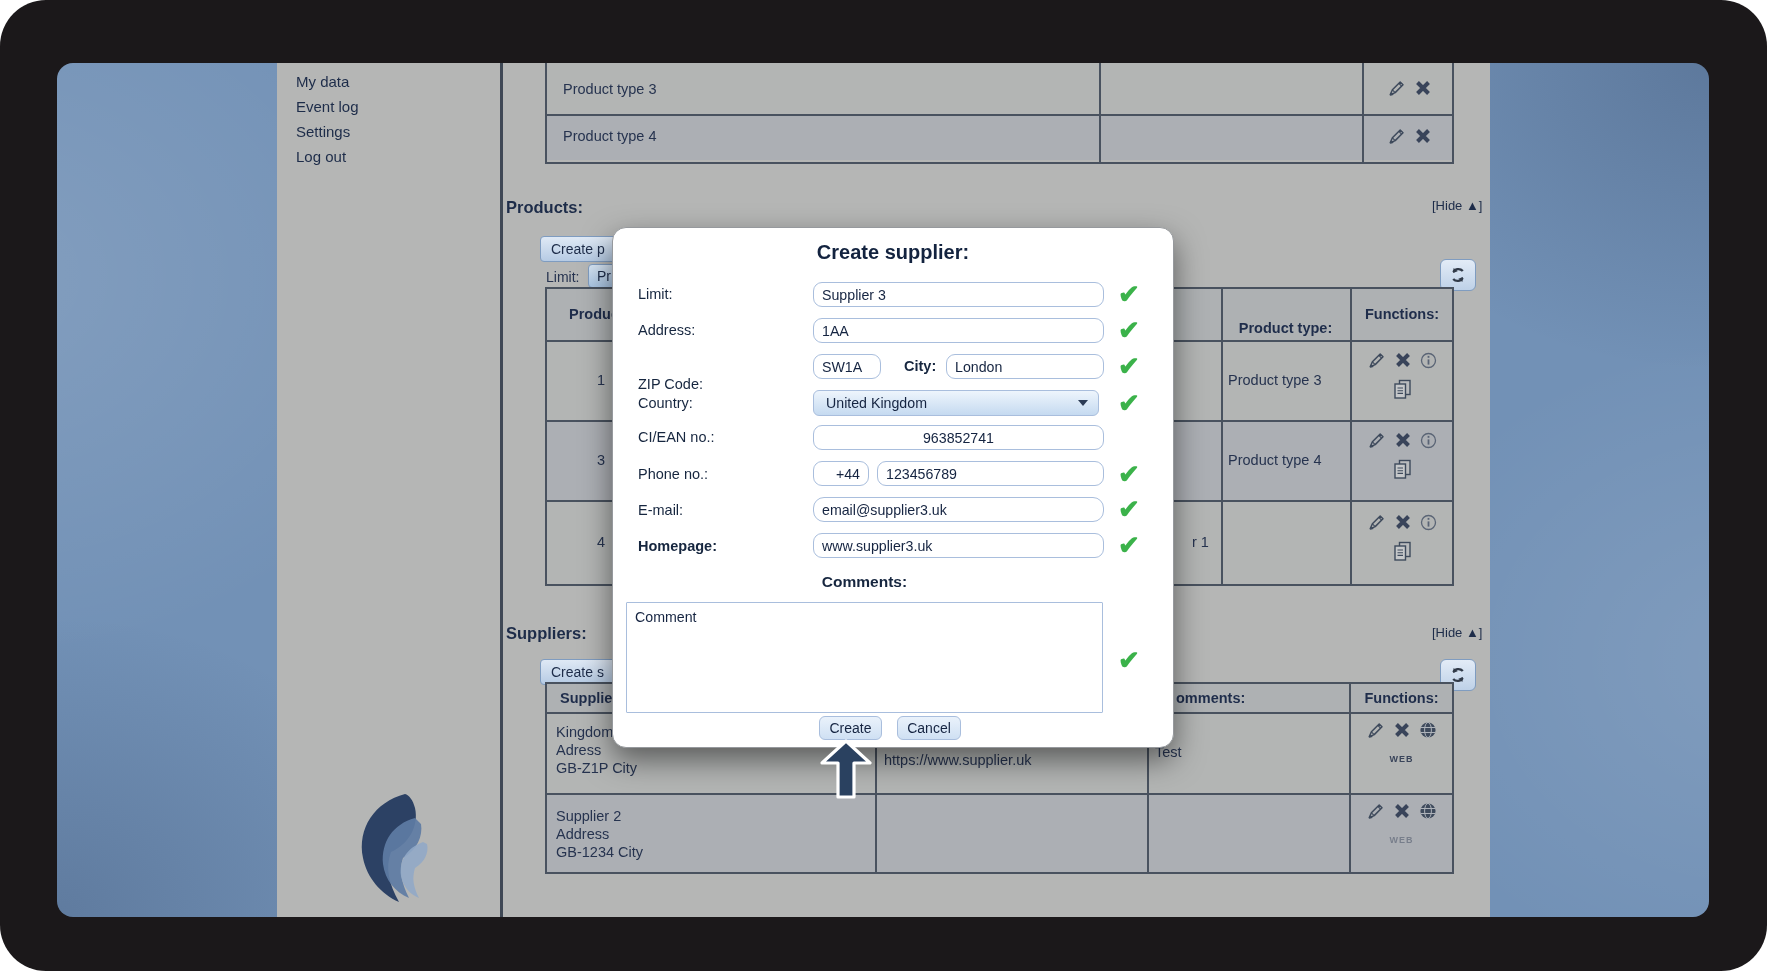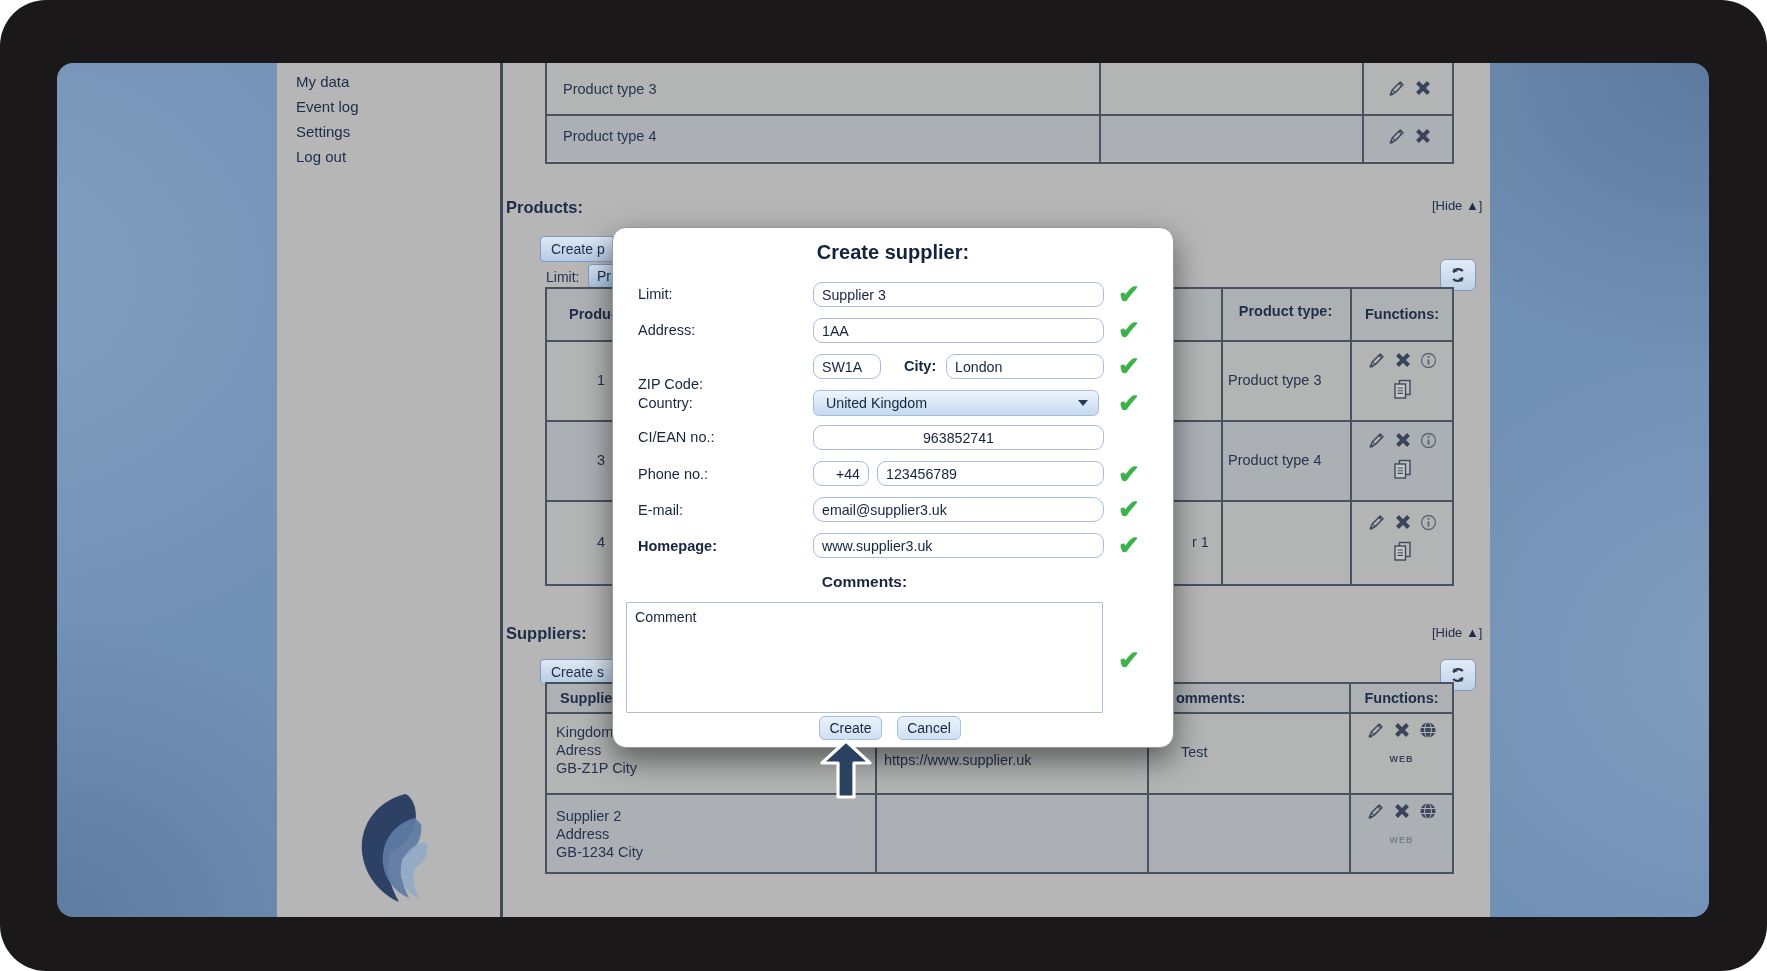--- a/index.html
+++ b/index.html
@@ -127,21 +127,21 @@
       <div class="row rowA" style="top:51px;height:80px;"></div>
       <div class="row rowB" style="top:131px;height:80px;"></div>
       <div class="row rowA" style="top:211px;height:84px;"></div>
       <div class="hline" style="top:51px;"></div>
       <div class="hline" style="top:131px;"></div>
       <div class="hline" style="top:211px;"></div>
       <div class="vline" style="left:66px;"></div>
       <div class="vline" style="left:674px;"></div>
       <div class="vline" style="left:803px;"></div>
       <div class="cellb" style="left:22px;top:17px;">Produc</div>
-      <div class="cellb" style="left:674px;width:129px;text-align:center;top:14px;">Product type:</div>
+      <div class="cellb" style="left:674px;width:129px;text-align:center;top:31px;">Product type:</div>
       <div class="cellb" style="left:803px;width:104px;text-align:center;top:17px;">Functions:</div>
 
       <div class="cells" style="left:0;width:58px;text-align:right;top:83px;">1</div>
       <div class="cells" style="left:0;width:58px;text-align:right;top:163px;">3</div>
       <div class="cells" style="left:0;width:58px;text-align:right;top:245px;">4</div>
 
       <div class="cells" style="left:681px;top:83px;">Product type 3</div>
       <div class="cells" style="left:681px;top:163px;">Product type 4</div>
       <div class="cells" style="left:645px;top:245px;">r 1</div>
 
@@ -235,21 +235,21 @@
       <div class="vline" style="left:600px;"></div>
       <div class="vline" style="left:802px;"></div>
       <div class="cellb" style="left:13px;top:6px;">Supplie</div>
       <div class="cellb" style="left:629px;top:6px;">omments:</div>
       <div class="cellb" style="left:802px;width:105px;text-align:center;top:6px;">Functions:</div>
 
       <div class="cells" style="left:9px;top:40px;">Kingdom</div>
       <div class="cells" style="left:9px;top:58px;">Adress</div>
       <div class="cells" style="left:9px;top:76px;">GB-Z1P City</div>
       <div class="cells" style="left:337px;top:68px;">https://www.supplier.uk</div>
-      <div class="cells" style="left:634px;top:60px;text-align:right;">Test</div>
+      <div class="cells" style="left:608px;top:60px;text-align:right;">Test</div>
       <div class="iconrow" style="left:802px;width:105px;top:35px;height:22px;">
         <svg width="18" height="18" viewBox="0 0 18 18">
             <path d="M2.2 15.8 L4.4 10.8 L12.2 3 L15 5.8 L7.2 13.6 Z" fill="none" stroke="#3e4a5c" stroke-width="1.5" stroke-linejoin="round"></path>
             <path d="M10.8 4.4 L13.6 7.2 M4.4 10.8 L7.2 13.6" stroke="#3e4a5c" stroke-width="1.1"></path>
             <path d="M2.2 15.8 L5.2 15.1" stroke="#3e4a5c" stroke-width="2"></path>
           </svg>
         <svg width="16" height="16" viewBox="0 0 16 16">
             <path d="M2.5 2.5 L13.5 13.5 M13.5 2.5 L2.5 13.5" stroke="#39445a" stroke-width="4"></path>
           </svg>
         <svg width="18" height="18" viewBox="0 0 18 18">

